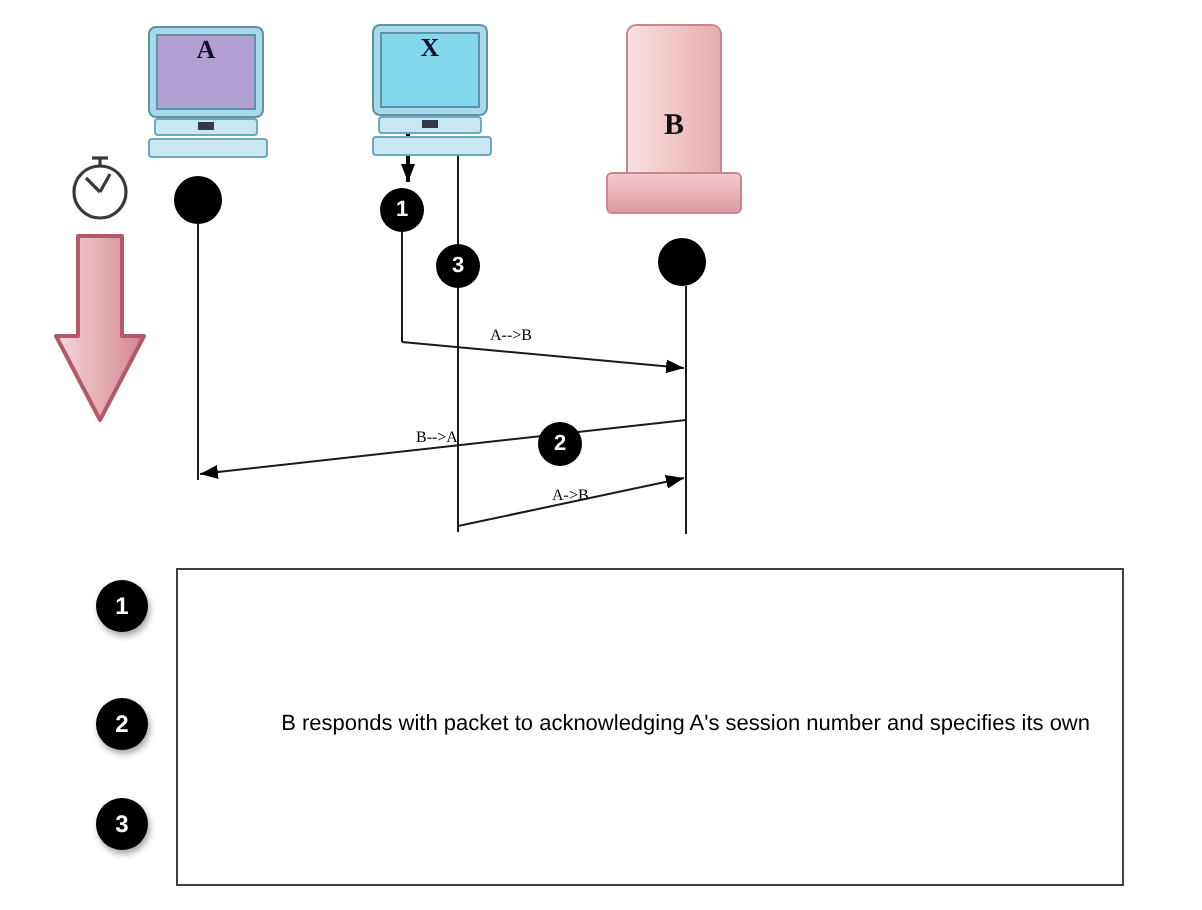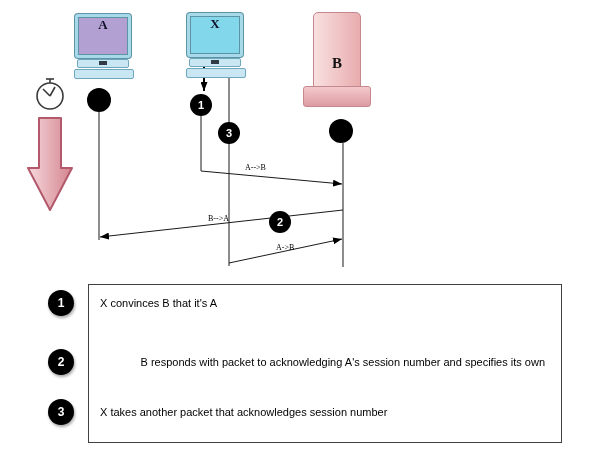--- a/index.html
+++ b/index.html
@@ -147,25 +147,23 @@
   </div>
   <div class="dot num" style="left:269px; top:211px;">
     <span>2</span>
   </div>
 
   <div class="legend-box"></div>
 
   <div class="legend-circle" style="left:48px; top:290px;">
     <span>1</span>
   </div>
-  <div class="legend-text" style="left:100px; top:296px;">X convinces B that it's A</div>
 
   <div class="legend-circle" style="left:48px; top:349px;">
     <span>2</span>
   </div>
   <div class="legend-text" style="left:100px; top:355px;text-align:right;">B responds with packet to acknowledging A's session number and specifies its own</div>
 
   <div class="legend-circle" style="left:48px; top:399px;">
     <span>3</span>
   </div>
-  <div class="legend-text" style="left:100px; top:405px;">X takes another packet that acknowledges session number</div>
 
 </div>
 
 </body></html>

